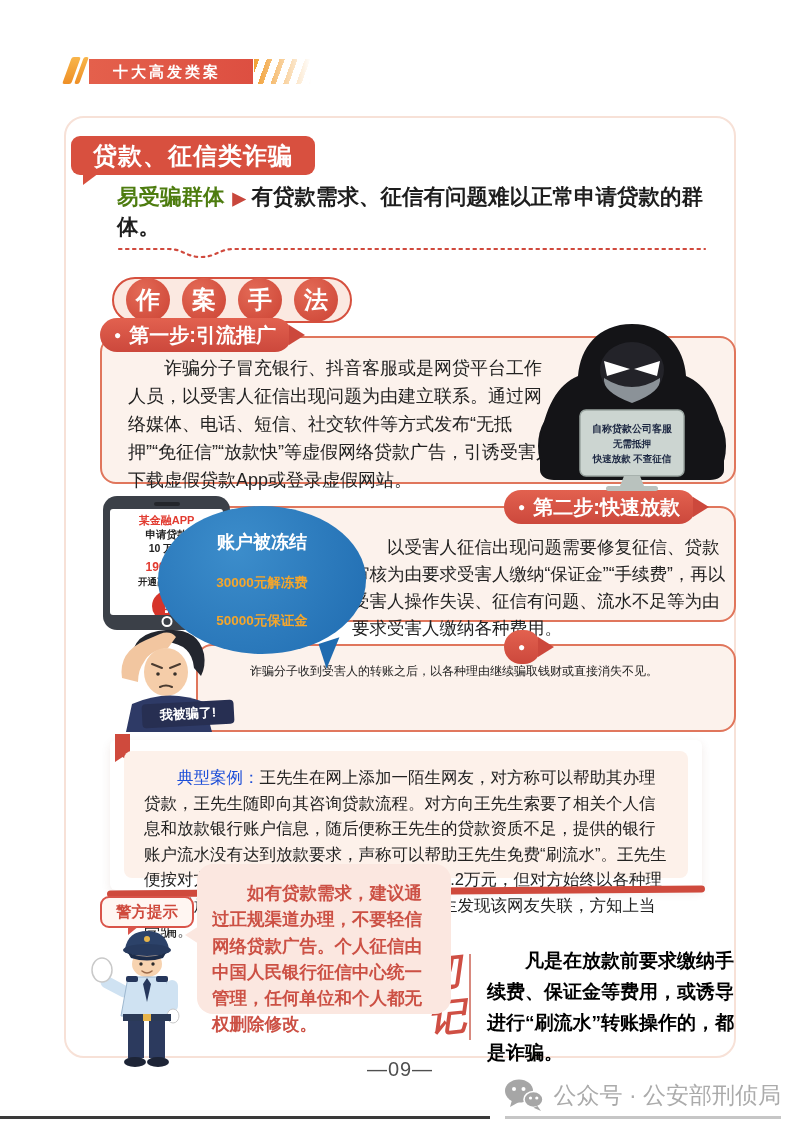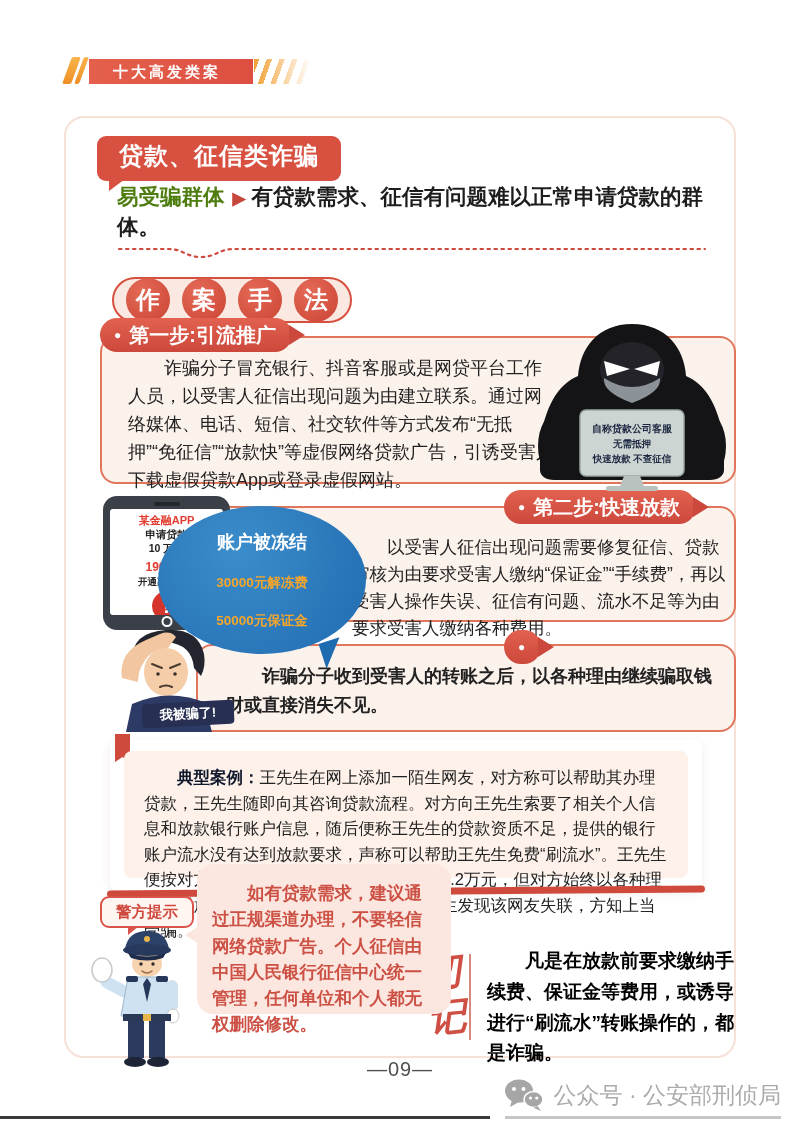--- a/index.html
+++ b/index.html
@@ -16,21 +16,21 @@
   .banner-stripes { position:absolute; left:254px; top:59px; width:60px; height:25px;
     background:repeating-linear-gradient(110deg,#f2a035 0 5px, rgba(255,255,255,0) 5px 12px); }
   .banner-stripes::after { content:""; position:absolute; inset:0;
     background:linear-gradient(90deg, rgba(255,255,255,0) 0%, #fff 95%); }
 
   
   .content-frame { position:absolute; left:64px; top:116px; width:672px; height:942px;
     border:2px solid #f7e1d7; border-radius:20px; }
 
   
-  .title-badge { position:absolute; left:97px; top:136px; height:45px; line-height:39px;
+  .title-badge { position:absolute; left:71px; top:136px; height:39px; line-height:39px;
     padding:0 22px; background:#d8503f; border-radius:9px; color:#fff; font-size:24px; font-weight:700; letter-spacing:1px; }
   .title-badge::after { content:""; position:absolute; left:12px; bottom:-10px; width:0; height:0;
     border-top:12px solid #d8503f; border-right:16px solid transparent; }
 
   .audience { position:absolute; left:117px; top:182px; width:612px; font-size:21.5px; font-weight:700;
     color:#1d1d1d; line-height:1.4; }
   .aud-label { color:#4d7c0f;text-align:right; }
   .aud-arrow { color:#c8473c; font-size:17px; padding:0 6px 0 8px; }
 
   .dotted-line { position:absolute; left:117px; top:244px; }
@@ -55,21 +55,21 @@
   .step-badge .bullet { font-size:12px; line-height:1; }
   .step-badge::after { content:""; position:absolute; right:-13px; top:7px; width:0; height:0;
     border-top:10px solid transparent; border-bottom:10px solid transparent; border-left:16px solid #cc483c; }
   .badge1 { left:100px; top:318px; }
   .badge2 { left:504px; top:490px; }
   .badge3 { left:504px; top:630px; }
 
   .step-text { position:absolute; z-index:3; color:#222; font-weight:500; text-indent:2em; }
   .text1 { left:128px; top:354px; width:426px; font-size:18px; line-height:1.56; }
   .text2 { left:352px; top:534px; width:376px; font-size:17.5px; line-height:1.55; }
-  .text3 { left:226px; top:662px; width:492px; font-size:18px; line-height:1.6;font-weight:bold; }
+  .text3 { left:226px; top:662px; width:492px; font-size:12px; line-height:1.6; }
 
   
   .hacker { position:absolute; left:524px; top:318px; z-index:6; }
 
   
   .phone { position:absolute; left:103px; top:496px; width:127px; height:134px; background:#3b4048;
     border-radius:14px; z-index:6; padding:13px 7px 15px; }
   .phone-speaker { position:absolute; top:6px; left:50%; transform:translateX(-50%);
     width:26px; height:4px; background:#23262b; border-radius:2px; }
   .phone-home { position:absolute; bottom:3px; left:50%; transform:translateX(-50%);
@@ -102,21 +102,21 @@
   
   .case-card { position:absolute; left:110px; top:740px; width:592px; height:150px; background:#fff;
     border-radius:6px; box-shadow:0 3px 10px rgba(120,60,40,.10); z-index:2; }
   .case-card::before { content:""; position:absolute; left:5px; top:-6px; width:15px; height:28px;
     background:#cf4a3d; clip-path:polygon(0 0,100% 0,100% 100%,50% 82%,0 100%); }
   .case-card::after { content:""; position:absolute; left:-3px; right:-3px; bottom:-5px; height:7px;
     background:#cf4a3d; border-radius:4px; transform:rotate(-.5deg); }
   .case-inner { position:absolute; left:14px; right:14px; top:11px; bottom:12px; background:#fdf1ea;
     border-radius:8px; padding:14px 20px 0 20px; }
   .case-inner p { font-size:16.5px; line-height:1.55; color:#222; text-indent:2em; font-weight:500; }
-  .case-label { color:#0f172a; font-weight:700; }
+  .case-label { color:#1d4ed8; font-weight:400; }
 
   
   .police-badge { position:absolute; left:100px; top:896px; height:32px; padding:0 14px; z-index:6;
     background:#fff6f2; border:2px solid #d9544a; border-radius:9px; color:#cf4a3d; font-size:15.5px;
     font-weight:700; line-height:28px; }
   .police-badge::after { content:""; position:absolute; left:26px; bottom:-9px; width:0; height:0;
     border-top:9px solid #d9544a; border-right:11px solid transparent; }
   .officer { position:absolute; left:90px; top:924px; z-index:5; }
   .police-bubble { position:absolute; left:197px; top:864px; width:254px; height:150px; background:#fbe7e0;
     border-radius:16px; padding:16px 15px 0 15px; z-index:4; }

